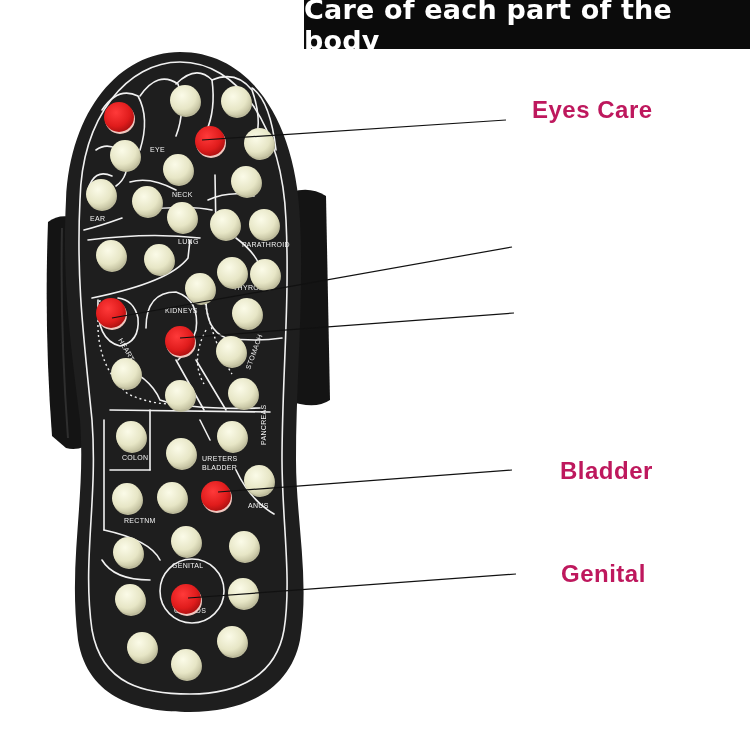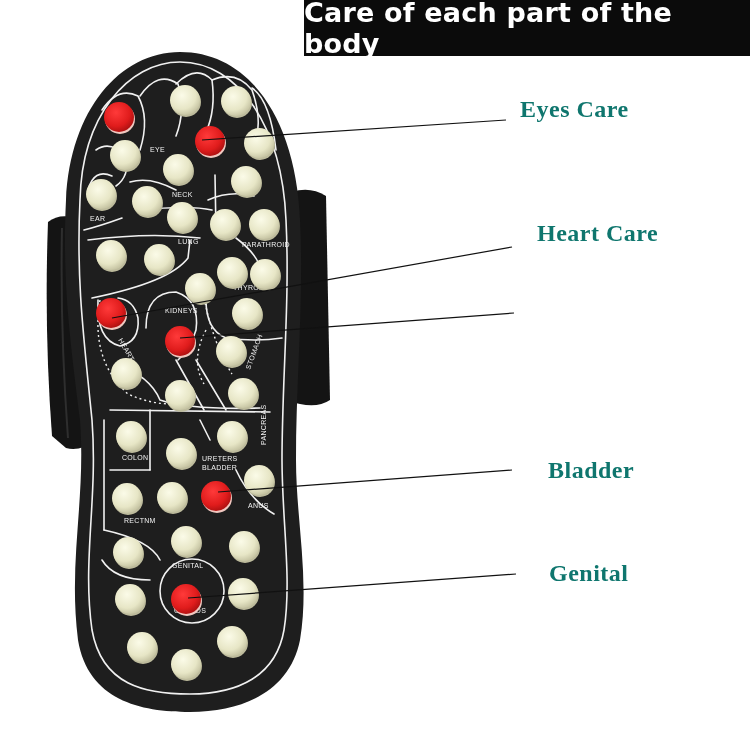--- a/index.html
+++ b/index.html
@@ -1,26 +1,26 @@
 <!DOCTYPE html>
 <html><head>
 <meta charset="utf-8">
 <style>
   html, body { margin:0; padding:0; background:#ffffff; }
   body { width:750px; height:750px; position:relative; overflow:hidden; font-family:"Liberation Sans", sans-serif; }
   #stage { position:absolute; left:0; top:0; width:750px; height:750px; }
   .title-bar {
-    position:absolute; left:304px; top:0; width:446px; height:56px;
+    position:absolute; left:304px; top:0; width:446px; height:49px;
     background:#0b0b0b; color:#ffffff;
     font-family:"DejaVu Sans", sans-serif; font-weight:bold; font-size:27px;
     display:flex; align-items:center; justify-content:center; letter-spacing:0.2px;
   }
   .callout {
-    position:absolute; color:#0f766e; font-family:Liberation Serif, serif;
-    font-weight:bold; font-size:24px; white-space:nowrap; letter-spacing:0.5px;
+    position:absolute; color:#be185d; font-family:Liberation Sans, sans-serif;
+    font-weight:bold; font-size:24px; white-space:nowrap; letter-spacing:0.5px;margin-left:12px;
   }
   .zone-label { font-family:"Liberation Sans", sans-serif; font-size:7px; fill:#f2f2f2; letter-spacing:0.3px; }
 </style>
 </head>
 <body>
 
 <div id="stage">
   <svg id="art" width="750" height="750" viewBox="0 0 750 750" xmlns="http://www.w3.org/2000/svg">
     <defs>
       <radialGradient id="creamGrad" cx="40%" cy="35%" r="65%">
@@ -284,16 +284,15 @@
         <line x1="112" y1="318" x2="512" y2="247" stroke="#111111" stroke-width="1.2"></line>
         <line x1="180" y1="338" x2="514" y2="313" stroke="#111111" stroke-width="1.2"></line>
         <line x1="218" y1="492" x2="512" y2="470" stroke="#111111" stroke-width="1.2"></line>
         <line x1="188" y1="598" x2="516" y2="574" stroke="#111111" stroke-width="1.2"></line>
       </g>
   </svg>
 
   <div class="title-bar">Care of each part of the body</div>
 
   <div class="callout" style="left:520px; top:96px;">Eyes Care</div>
-  <div class="callout" style="left:537px; top:220px;">Heart Care</div>
   <div class="callout" style="left:548px; top:457px;">Bladder</div>
   <div class="callout" style="left:549px; top:560px;">Genital</div>
 </div>
 
 </body></html>

